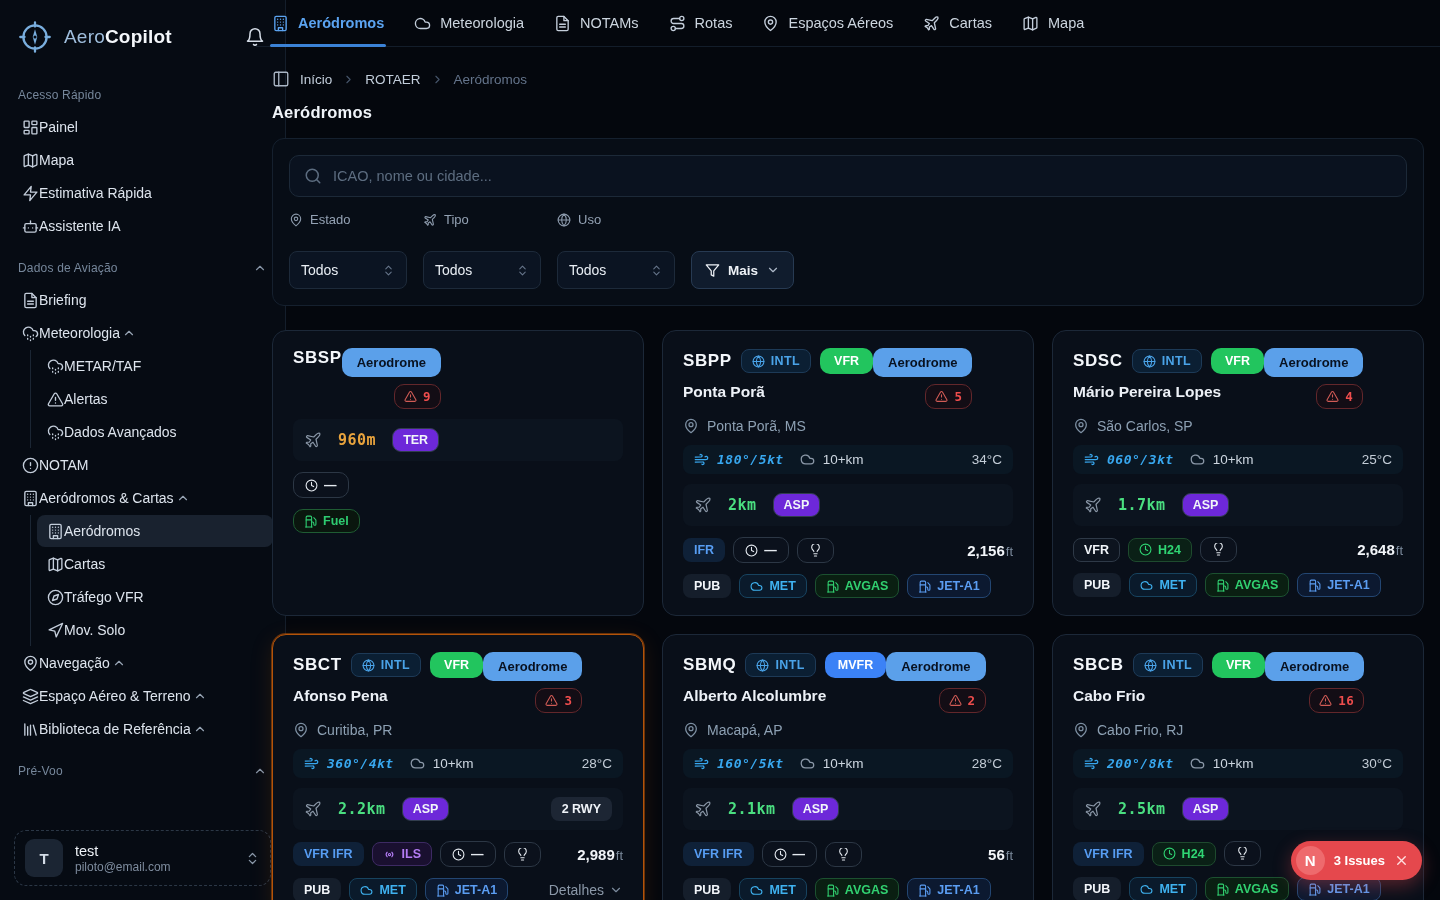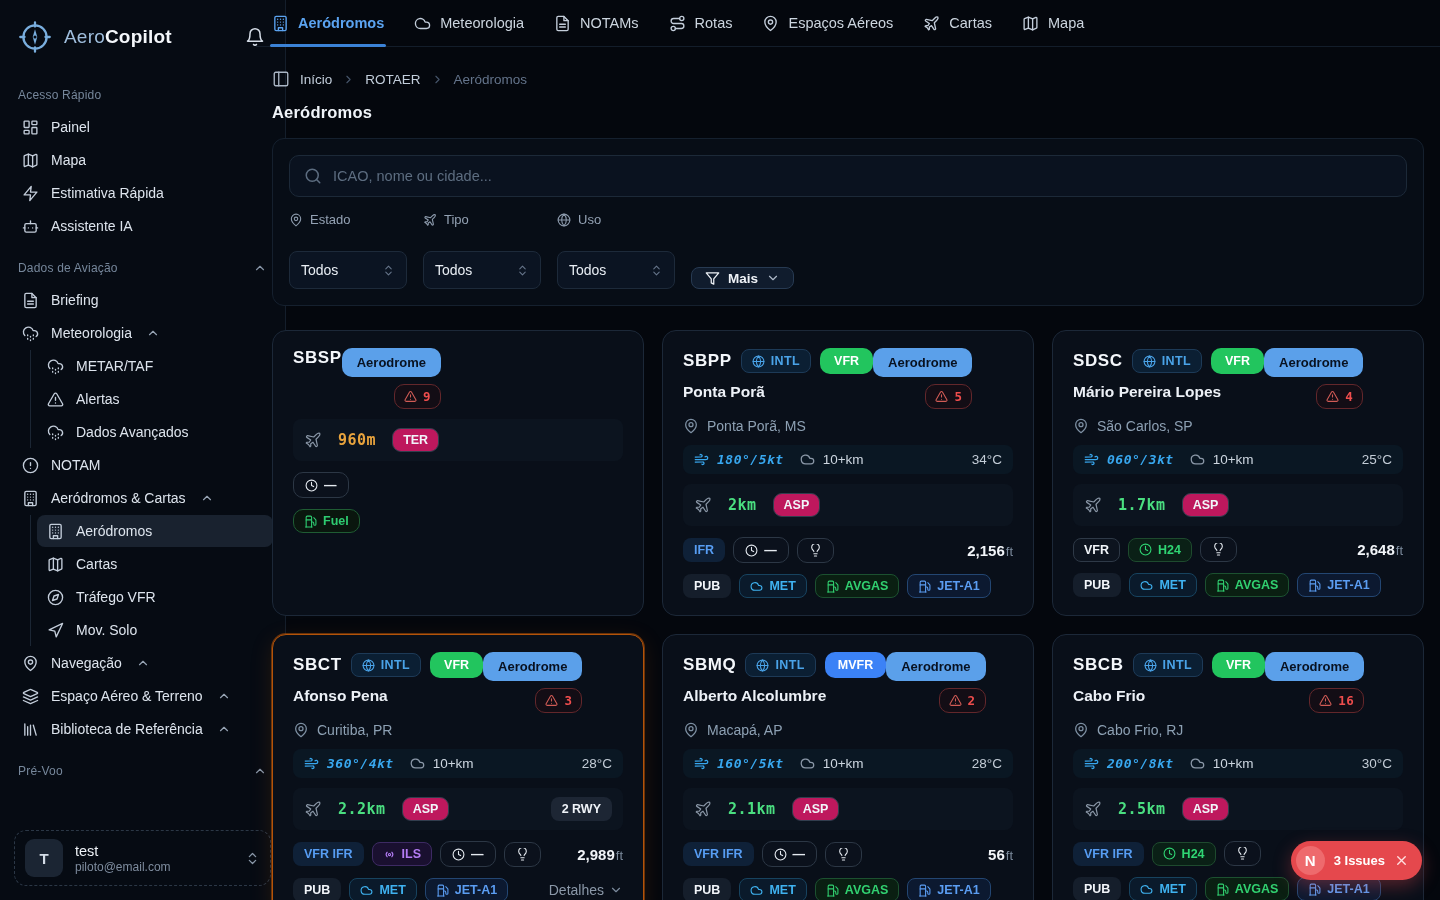--- a/index.html
+++ b/index.html
@@ -13,21 +13,21 @@
   .side-head { display:flex; align-items:center; gap:10px; padding:6px 16px 14px; }
   .logo-badge { width:38px; height:38px; border-radius:50%; display:flex; align-items:center; justify-content:center; color:#79aede; }
   .brand { font-size:19px; letter-spacing:.2px; flex:1; }
   .brand .lt { color:#9fbedd; font-weight:400; }
   .brand .bd { color:#f4f7fb; font-weight:700; }
   .bell-btn { background:none; border:none; color:#d6dee8; cursor:pointer; display:flex; padding:4px; }
   .side-scroll { flex:1; overflow:hidden; }
   .sec-label { display:flex; align-items:center; justify-content:space-between; color:#76879b;
     font-size:12px; padding:18px 18px 8px; letter-spacing:.2px; }
   .sec-label .chev { color:#8694a6; display:flex; }
-  .s-item { display:flex; align-items:center; gap:12px; height:32px; margin:1px 12px; padding:0 10px;
+  .s-item { display:flex; align-items:center; gap:0; height:32px; margin:1px 12px; padding:0 10px;
     border-radius:8px; color:#dde4ed; font-size:14px; cursor:pointer; white-space:nowrap; }
   .s-item .ic { color:#c3cdda; display:flex; flex:0 0 auto; }
   .s-item.active { background:#19222f; }
   .s-item .inline-chev { color:#97a4b4; display:flex; margin-left:2px; }
   .subtree { margin:0 12px 0 30px; border-left:1px solid #1b2634; padding-left:4px; }
   .subtree .s-item { margin:1px 0 1px 2px; }
   .user-card { margin:10px 14px 0; border:1px dashed #2b3càd; border:1px dashed #2b3746; border-radius:12px;
     padding:8px 10px; display:flex; align-items:center; gap:12px; cursor:pointer; }
   .avatar { width:38px; height:38px; border-radius:9px; background:#1b2533; color:#d3dce6;
     display:flex; align-items:center; justify-content:center; font-size:15px; font-weight:700; }
@@ -60,21 +60,21 @@
   .searchbox input { flex:1; background:transparent; border:none; outline:none; color:#e4eaf1;
     font-size:14.5px; font-family:inherit; }
   .searchbox input::placeholder { color:#5d6d80; }
   .filter-row { display:flex; gap:16px; margin-top:15px; align-items:flex-end; }
   .fgroup .flabel { display:flex; align-items:center; gap:7px; font-size:13px; color:#94a2b4; margin-bottom:24px; }
   .fgroup .flabel .ic { display:flex; color:#8c9aac; }
   .select { height:38px; min-width:118px; background:#0b1422; border:1px solid #1d2a3a; border-radius:8px;
     display:flex; align-items:center; justify-content:space-between; gap:14px; padding:0 11px;
     font-size:14px; color:#e9eef4; cursor:pointer; }
   .select .chev { color:#66758a; display:flex; }
-  .more-btn { height:22px; background:#101c2d; border:1px solid #273a52; border-radius:8px; padding:0 13px;
+  .more-btn { height:38px; background:#101c2d; border:1px solid #273a52; border-radius:8px; padding:0 13px;
     display:flex; align-items:center; gap:8px; color:#eef2f7; font-weight:700; font-size:13.5px; cursor:pointer; }
   .more-btn .chev { color:#aeb9c8; display:flex; }
 
   
   .grid { display:grid; grid-template-columns:repeat(3,1fr); gap:18px; margin-top:24px; }
   .card { background:#090f19; border:1px solid #1c2838; border-radius:14px; padding:17px 20px;
     min-height:262px; cursor:pointer; }
   .card.selected { border-color:#b45309; box-shadow:0 0 0 1px rgba(180,83,9,.55), 0 6px 22px rgba(180,83,9,.18); }
   .c-head { display:flex; justify-content:flex-start; }
   .c-head-l { min-width:0; }
@@ -105,21 +105,21 @@
 
   .badge { display:inline-flex; align-items:center; gap:6px; font-size:12.5px; font-weight:700;
     padding:4px 10px; border-radius:8px; border:1px solid transparent; white-space:nowrap; }
   .badge .ic { display:flex; }
   .b-intl { background:#0b1f33; border-color:#1d3a57; color:#4aa3e8; letter-spacing:.4px; }
   .b-vfr { background:#22c55e; color:#fff; border-radius:10px; padding:5px 13px; font-weight:800; }
   .b-mvfr { background:#3b82f6; color:#fff; border-radius:10px; padding:5px 12px; font-weight:800; }
   .b-aerodrome { background:#5ba0ea; color:#081120; font-weight:800; padding:6px 14px; border-radius:10px; font-size:13px; }
   .b-alert { background:rgba(40,12,14,.35); border-color:#63272b; color:#ef4d4d; border-radius:10px; padding:4px 9px; }
   .b-alert .ic { color:#d05b55; }
-  .b-surface { background:#be185d; border-color:#323e4e; color:#f1f5f9; font-weight:800; border-radius:9px;justify-content:flex-end; }
+  .b-surface { background:#6d28d9; border-color:#323e4e; color:#f1f5f9; font-weight:800; border-radius:9px;justify-content:flex-end; }
   .b-rwy { background:#1d2634; color:#eef2f7; font-weight:800; }
   .b-rule { background:#0f2138; color:#579df3; font-weight:800; }
   .b-ruleo { background:#0d141f; border-color:#2e3947; color:#f1f5f9; font-weight:800; }
   .b-h24 { background:#0a2016; border-color:#1e4a2e; color:#2fd573; font-weight:800; }
   .b-ils { background:#1a1030; border-color:#3d2a63; color:#b47df5; font-weight:800; }
   .b-pill { background:#0b111c; border-color:#2c3745; color:#e5eaf0; border-radius:10px; padding:5px 11px; }
   .b-pub { background:#151e2b; color:#f2f5f9; font-weight:800; }
   .b-met { background:#0a1a2b; border-color:#17435f; color:#3fb2f0; font-weight:800; }
   .b-avgas { background:#0a1f12; border-color:#1c5130; color:#31d070; font-weight:800; }
   .b-jeta1 { background:#0c1930; border-color:#234672; color:#5b9df2; font-weight:800; }

